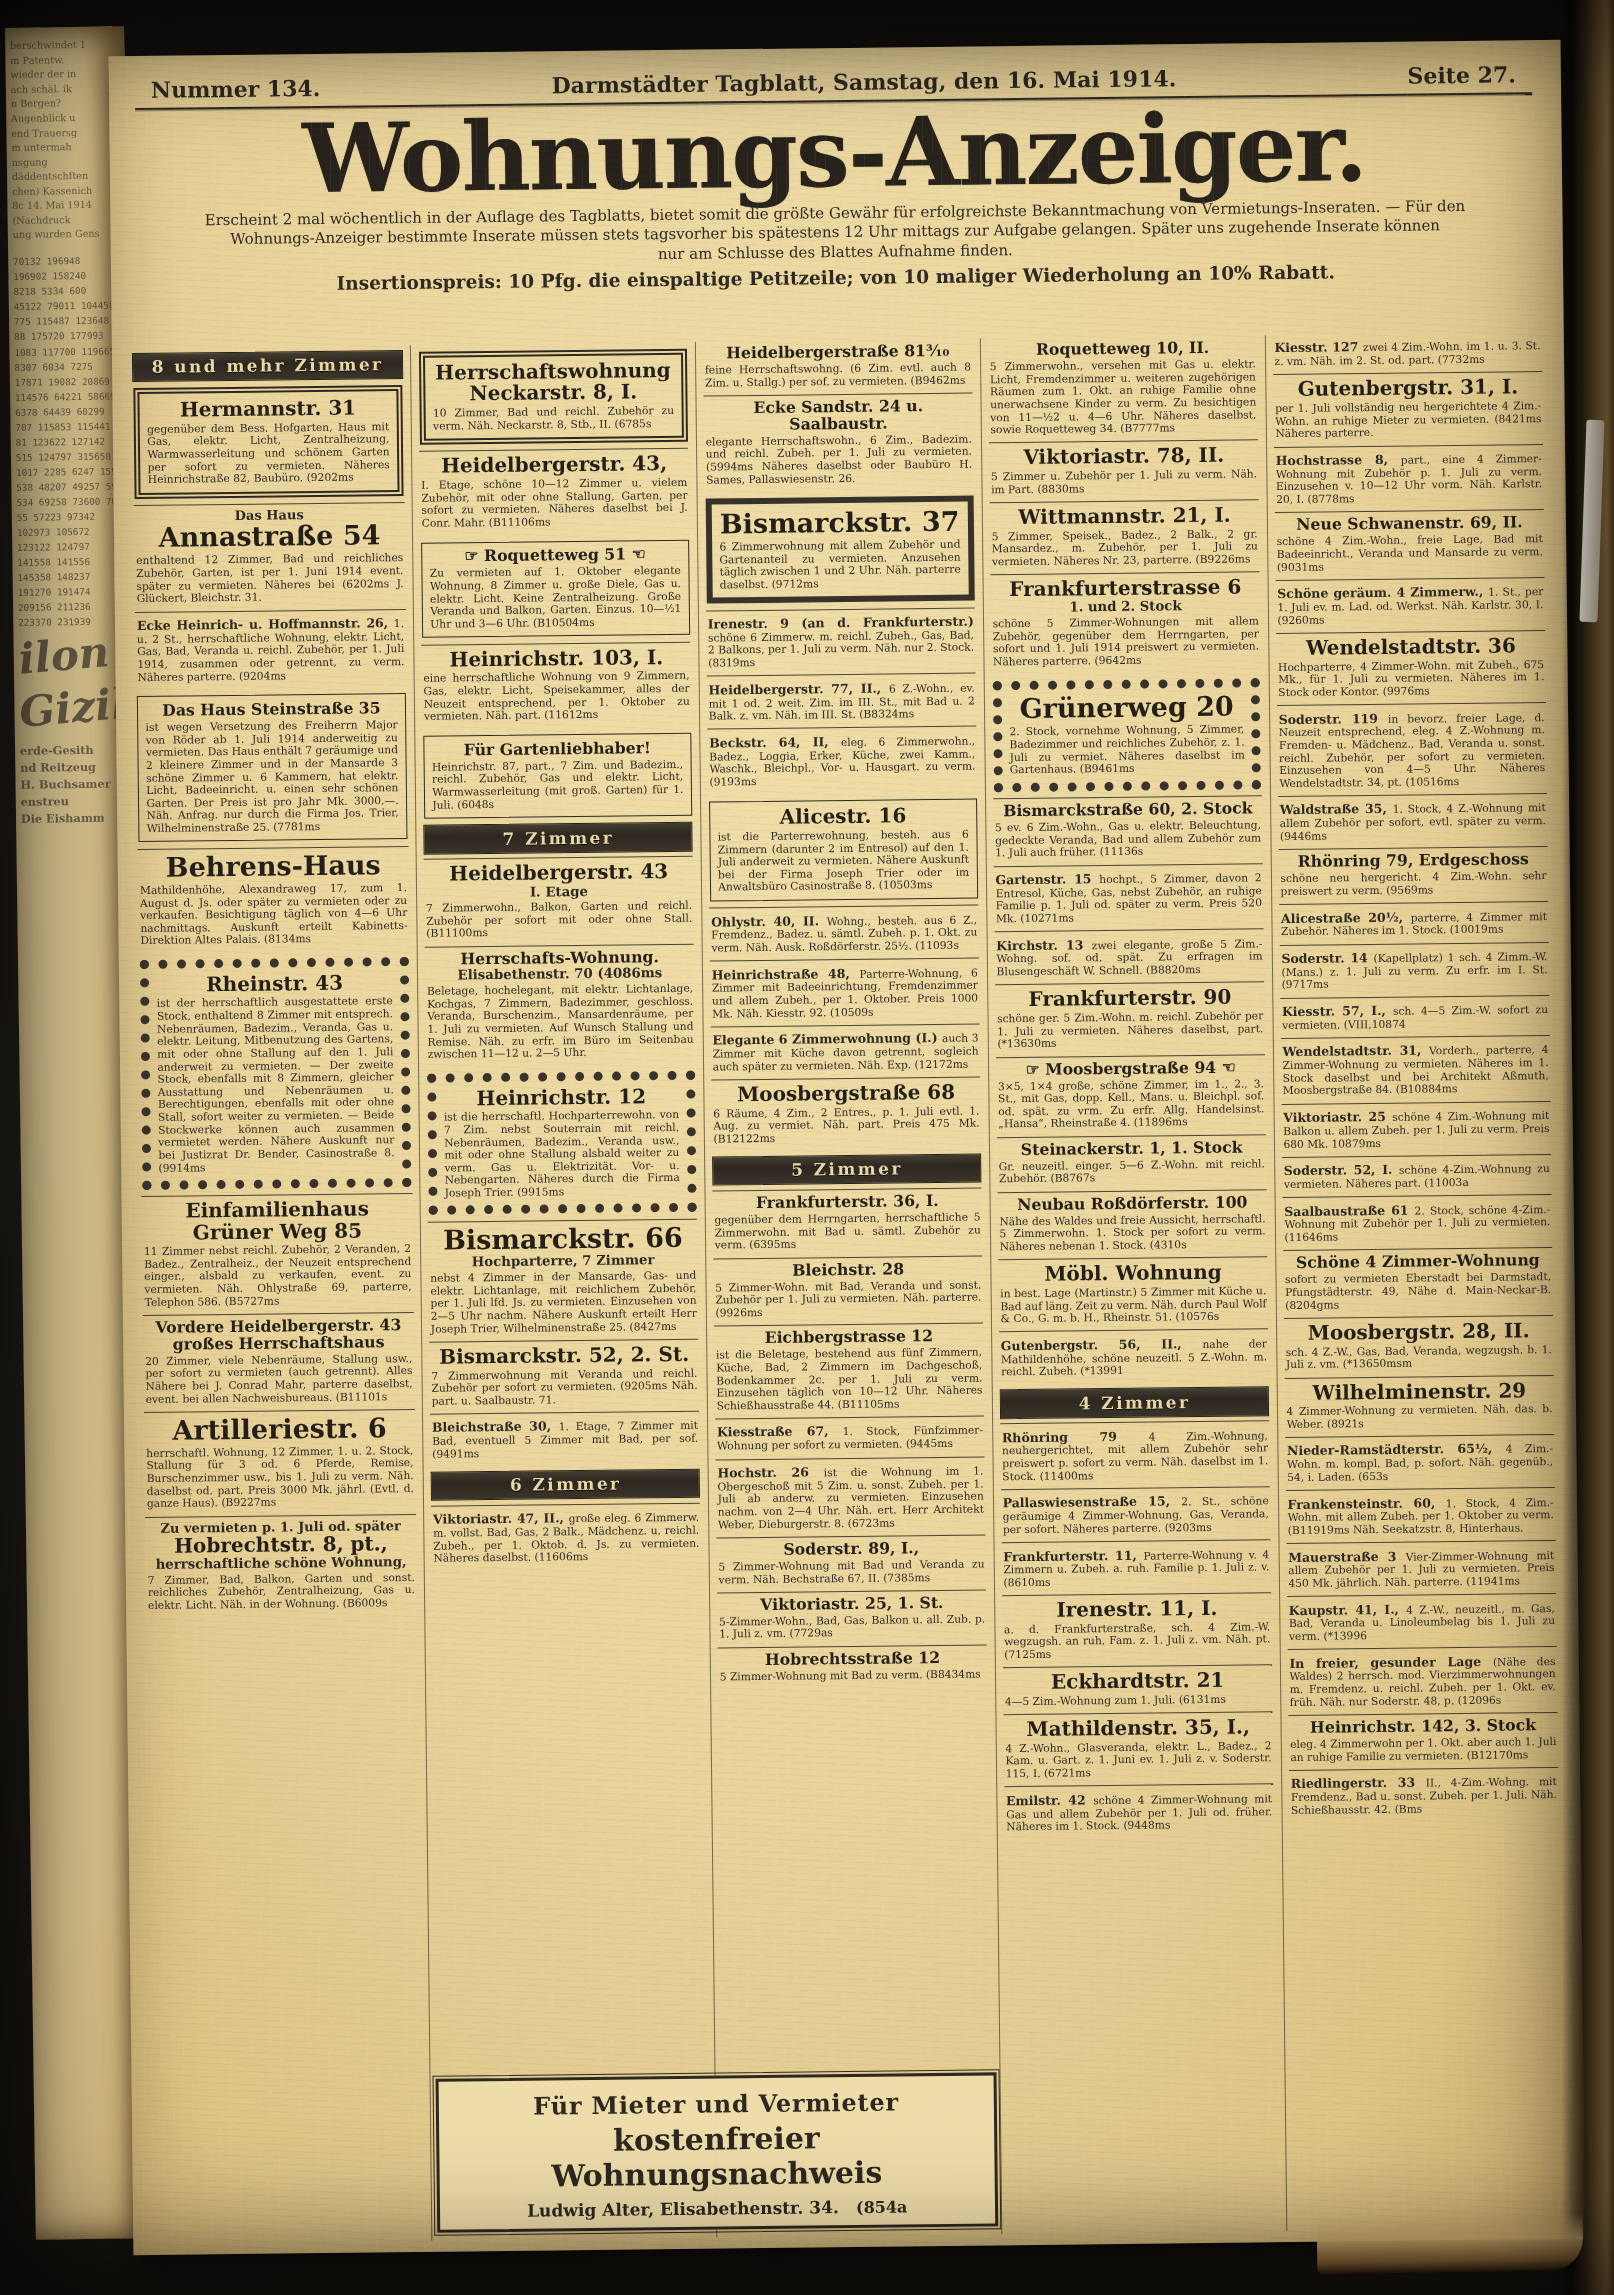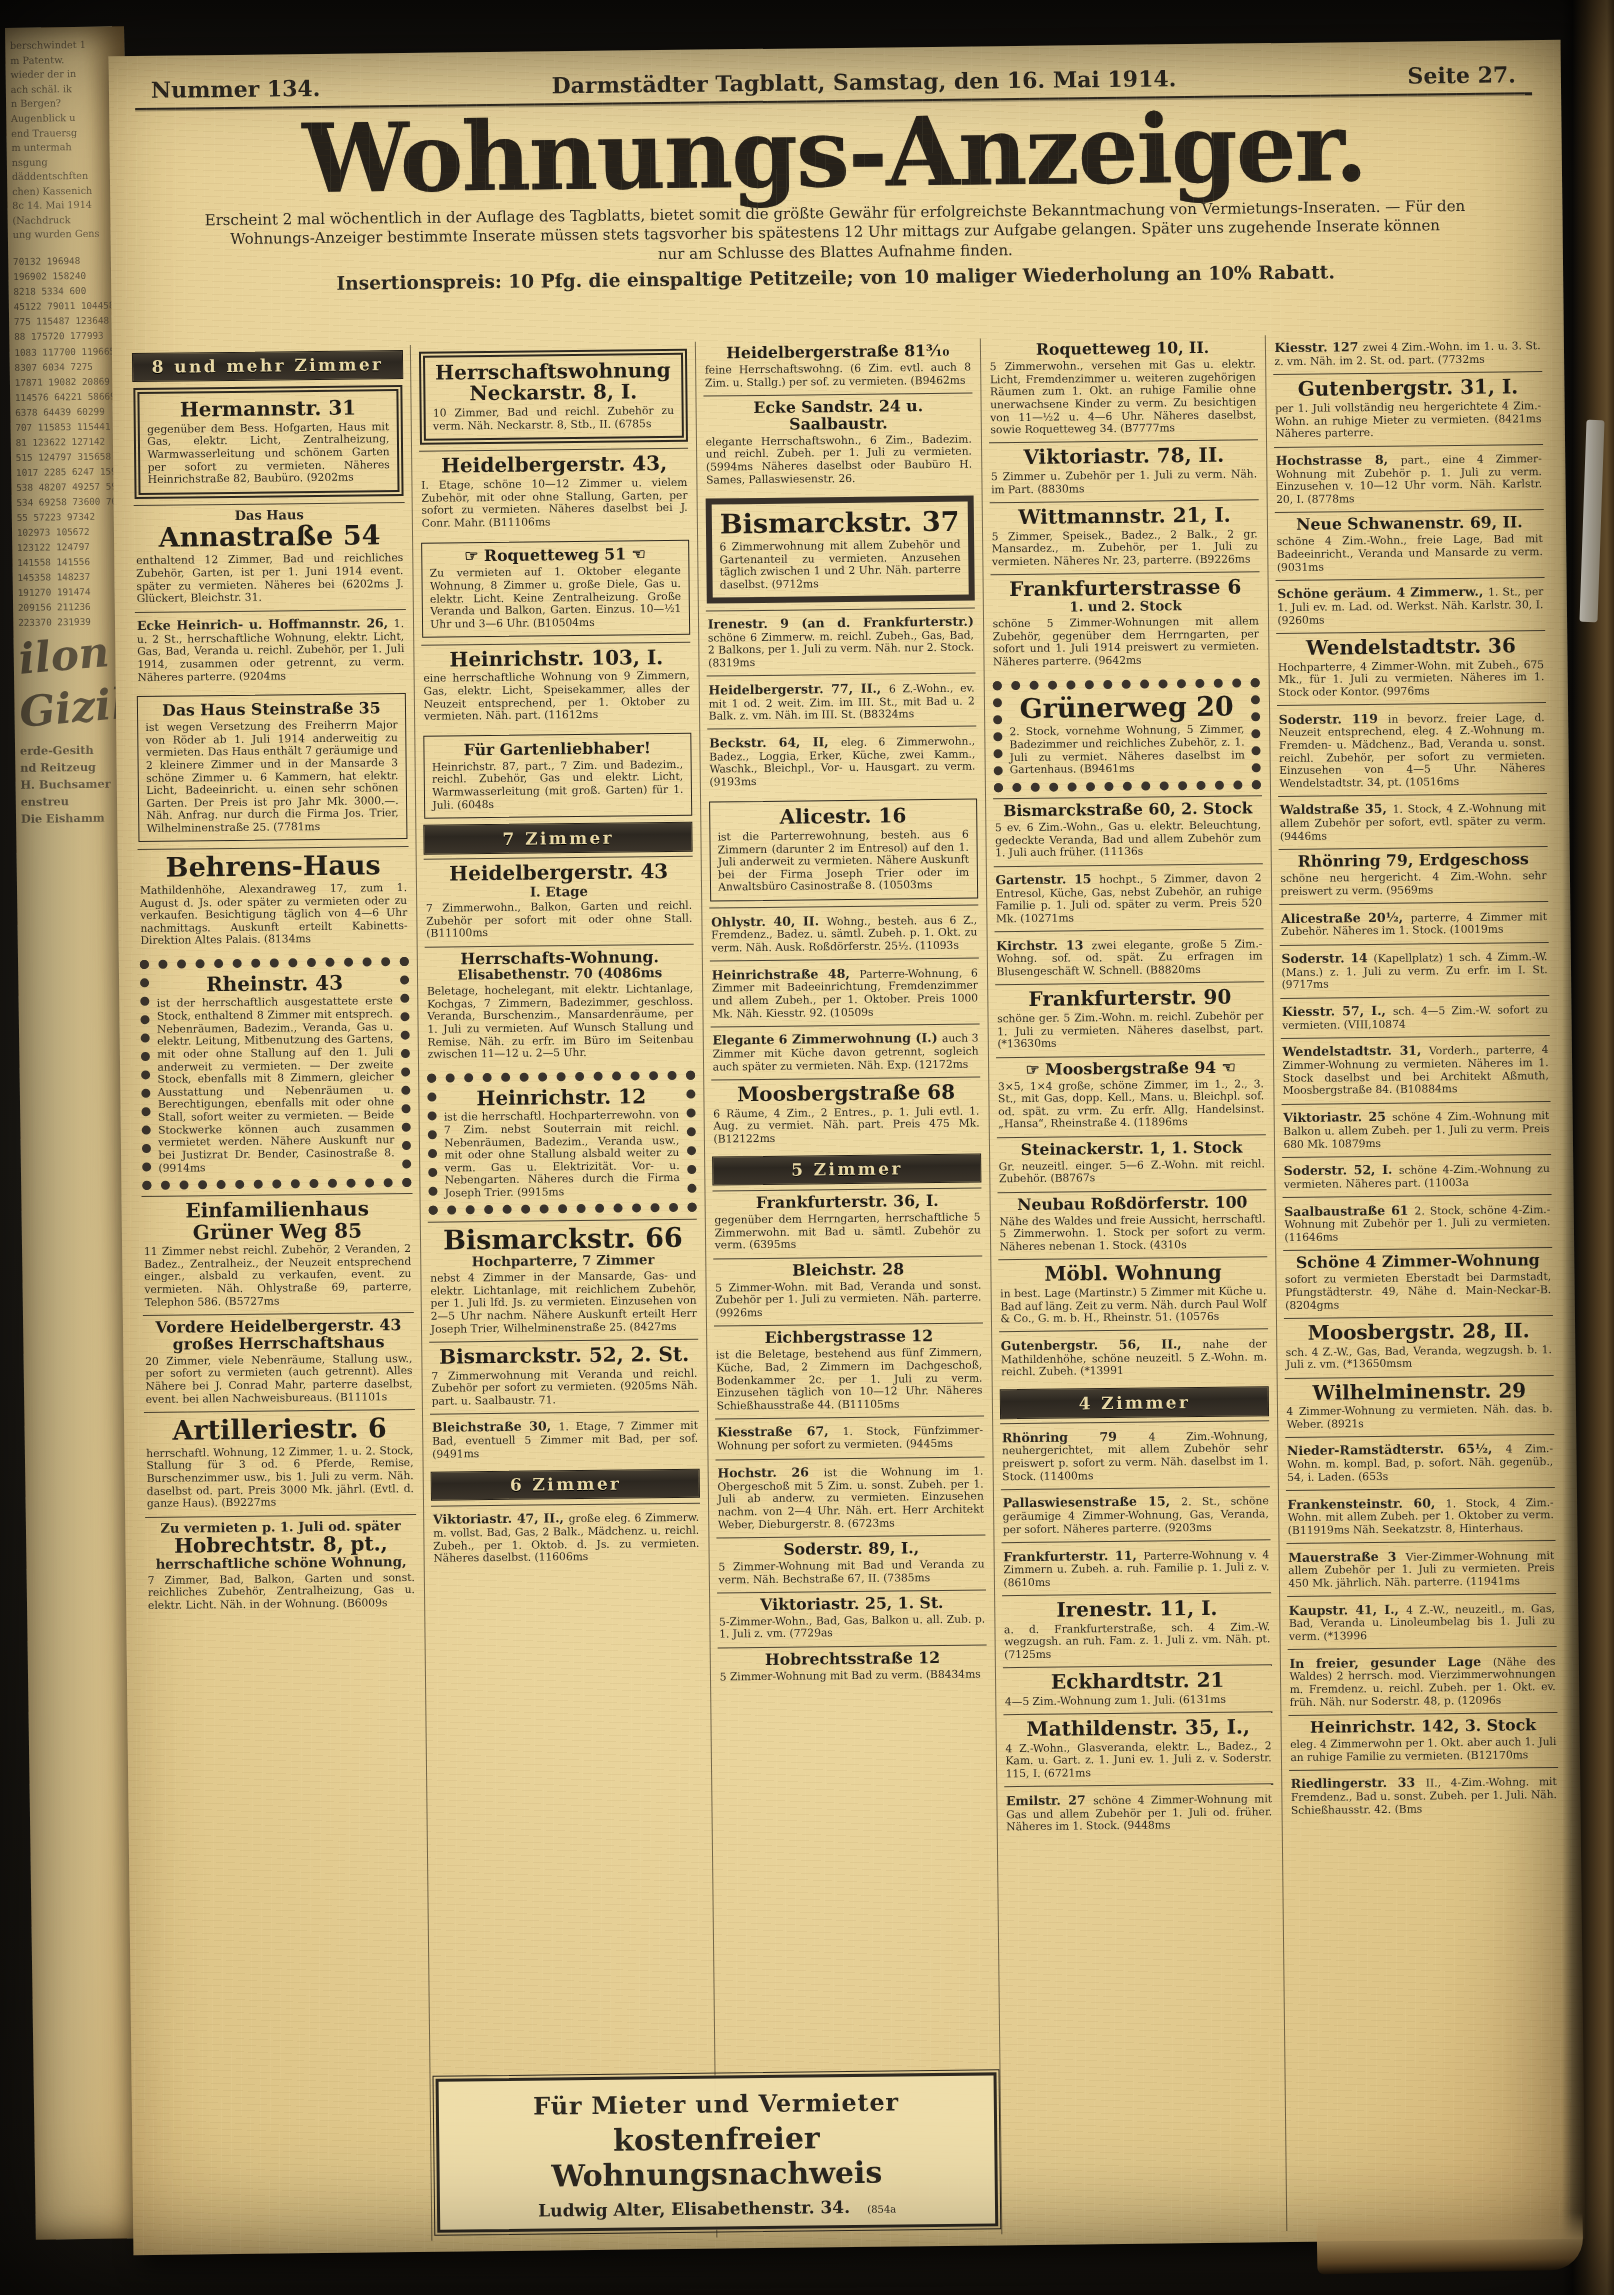--- a/index.html
+++ b/index.html
@@ -72,21 +72,21 @@
   .subtitle{font-weight:bold;text-align:center;font-size:13.3px;line-height:1.15;}
   .body{font-size:10.7px;line-height:1.18;text-align:justify;margin:2.4px 0 0;}
   .run-in{font-weight:bold;font-size:12.5px;}
 
   .bottom-box{position:absolute;left:20.4%;width:39.4%;bottom:8px;background:rgba(238,221,170,.97);
       border:3.2px solid #2d2820;outline:1.6px solid #2d2820;outline-offset:2.4px;
       text-align:center;padding:11.3px 8px 8px;box-sizing:border-box;z-index:8;}
   .bb1{font-size:24px;font-weight:bold;letter-spacing:0.8px;}
   .bb2{font-size:30px;font-weight:bold;margin-top:3.2px;}
   .bb3{font-size:17px;font-weight:bold;margin-top:6.5px;}
-  .bb-id{font-size:10px;font-weight:normal;margin-left:11.3px;}
+  .bb-id{font-size:16px;font-weight:bold;margin-left:11.3px;}
 </style>
 </head>
 <body>
 
 <div class="scene">
 
   <aside class="left-page">
     <div class="lp-frag-top">
         <div>berschwindet 1</div>
         <div>m Patentw.</div>
@@ -406,21 +406,21 @@
           </div>
           <div class="ad">
             <div class="title t-lg">Eckhardtstr. 21</div>
             <p class="body">4—5 Zim.-Wohnung zum 1. Juli. (6131ms</p>
           </div>
           <div class="ad">
             <div class="title t-lg">Mathildenstr. 35, I.,</div>
             <p class="body">4 Z.-Wohn., Glasveranda, elektr. L., Badez., 2 Kam. u. Gart. z. 1. Juni ev. 1. Juli z. v. Soderstr. 115, I. (6721ms</p>
           </div>
           <div class="ad">
-            <p class="body"><span class="run-in">Emilstr. 27 </span>schöne 4 Zimmer-Wohnung mit Gas und allem Zubehör per 1. Juli od. früher. Näheres im 1. Stock. (9448ms</p>
+            <p class="body"><span class="run-in">Emilstr. 42 </span>schöne 4 Zimmer-Wohnung mit Gas und allem Zubehör per 1. Juli od. früher. Näheres im 1. Stock. (9448ms</p>
           </div>
         </div>
       <div class="col">
           <div class="ad">
             <p class="body"><span class="run-in">Kiesstr. 127 </span>zwei 4 Zim.-Wohn. im 1. u. 3. St. z. vm. Näh. im 2. St. od. part. (7732ms</p>
           </div>
           <div class="ad">
             <div class="title t-lg">Gutenbergstr. 31, I.</div>
             <p class="body">per 1. Juli vollständig neu hergerichtete 4 Zim.-Wohn. an ruhige Mieter zu vermieten. (8421ms Näheres parterre.</p>
           </div>

